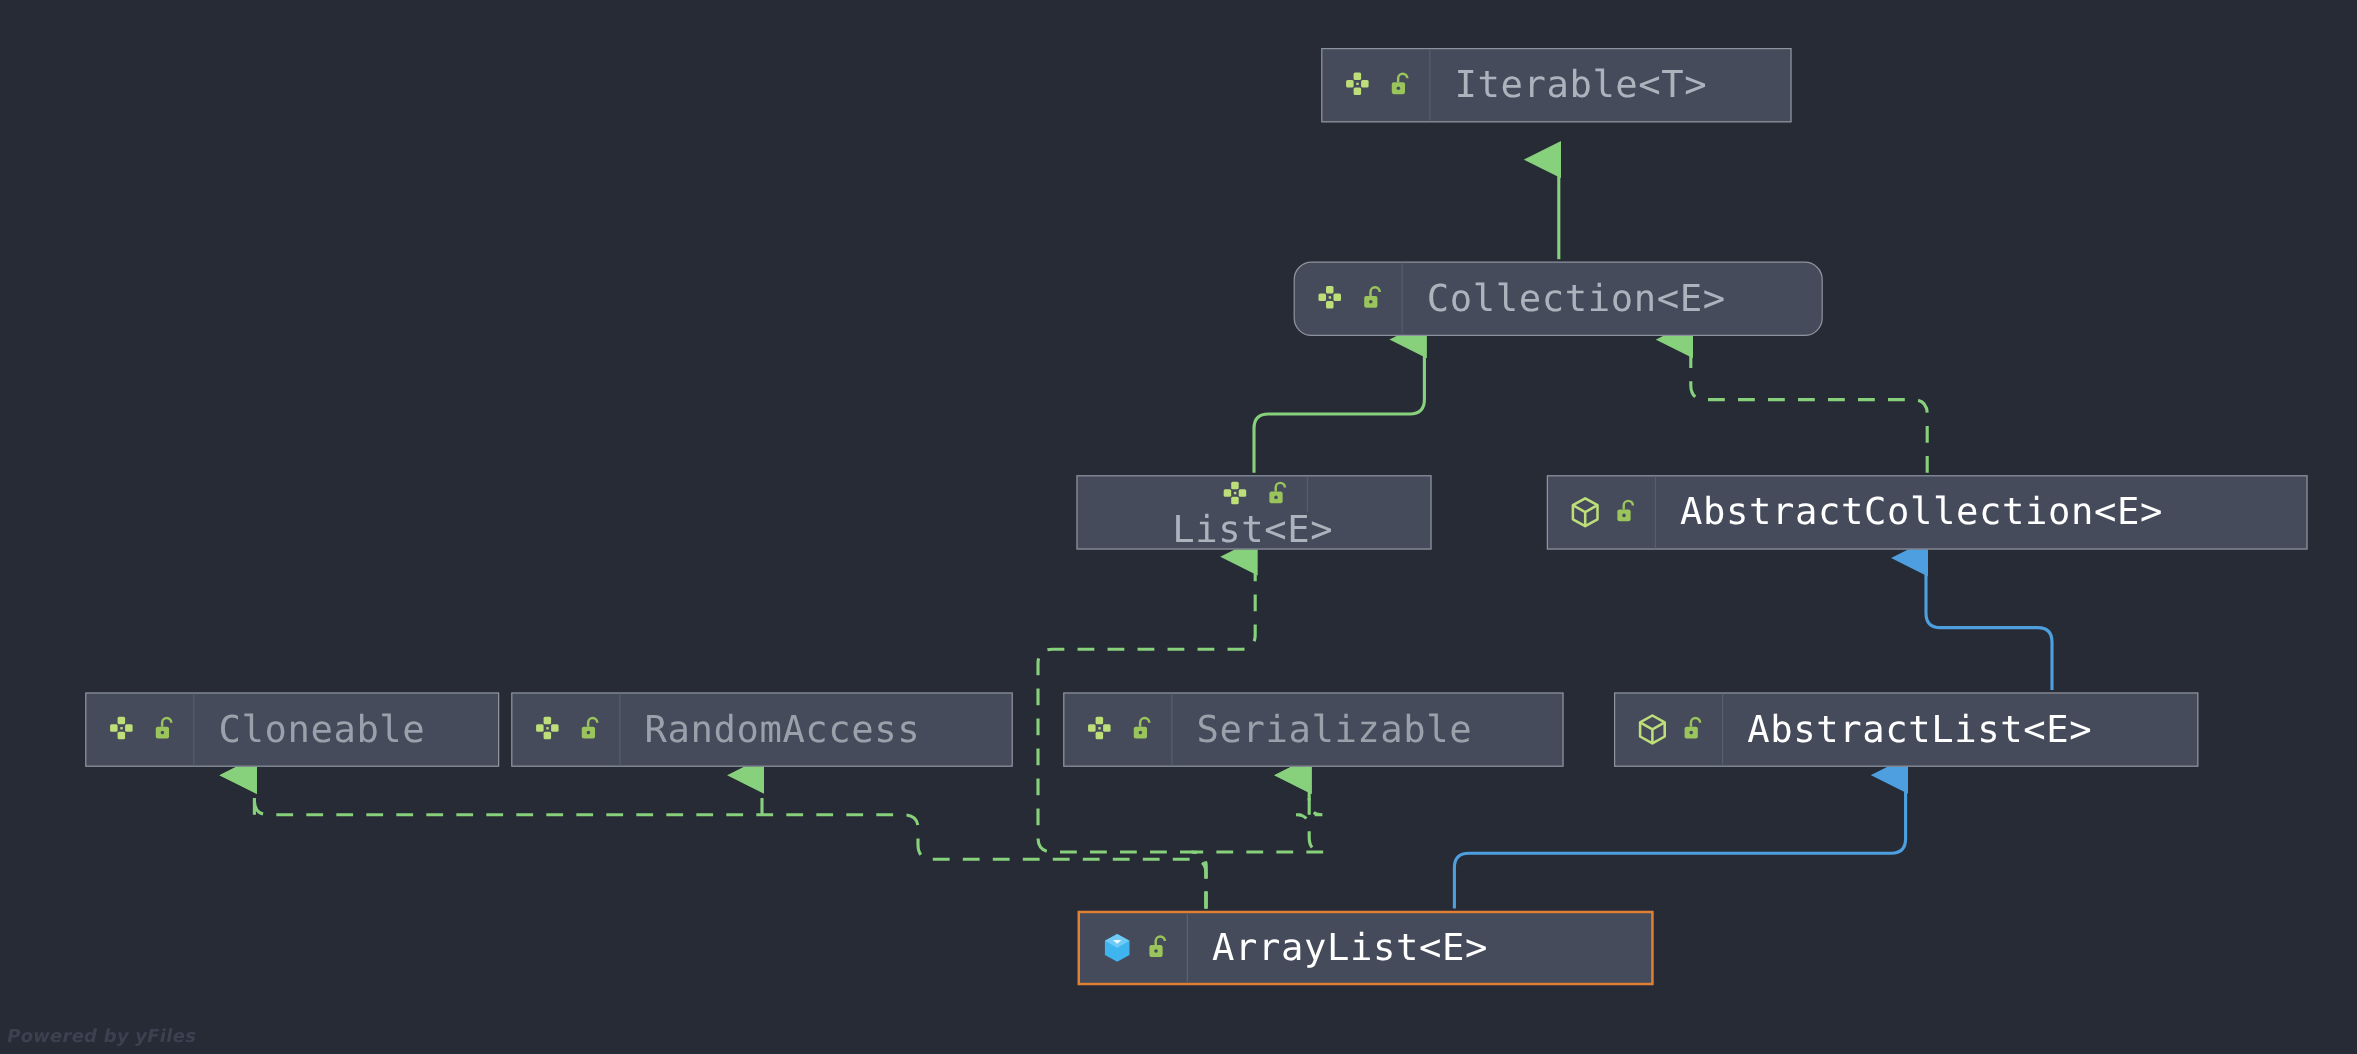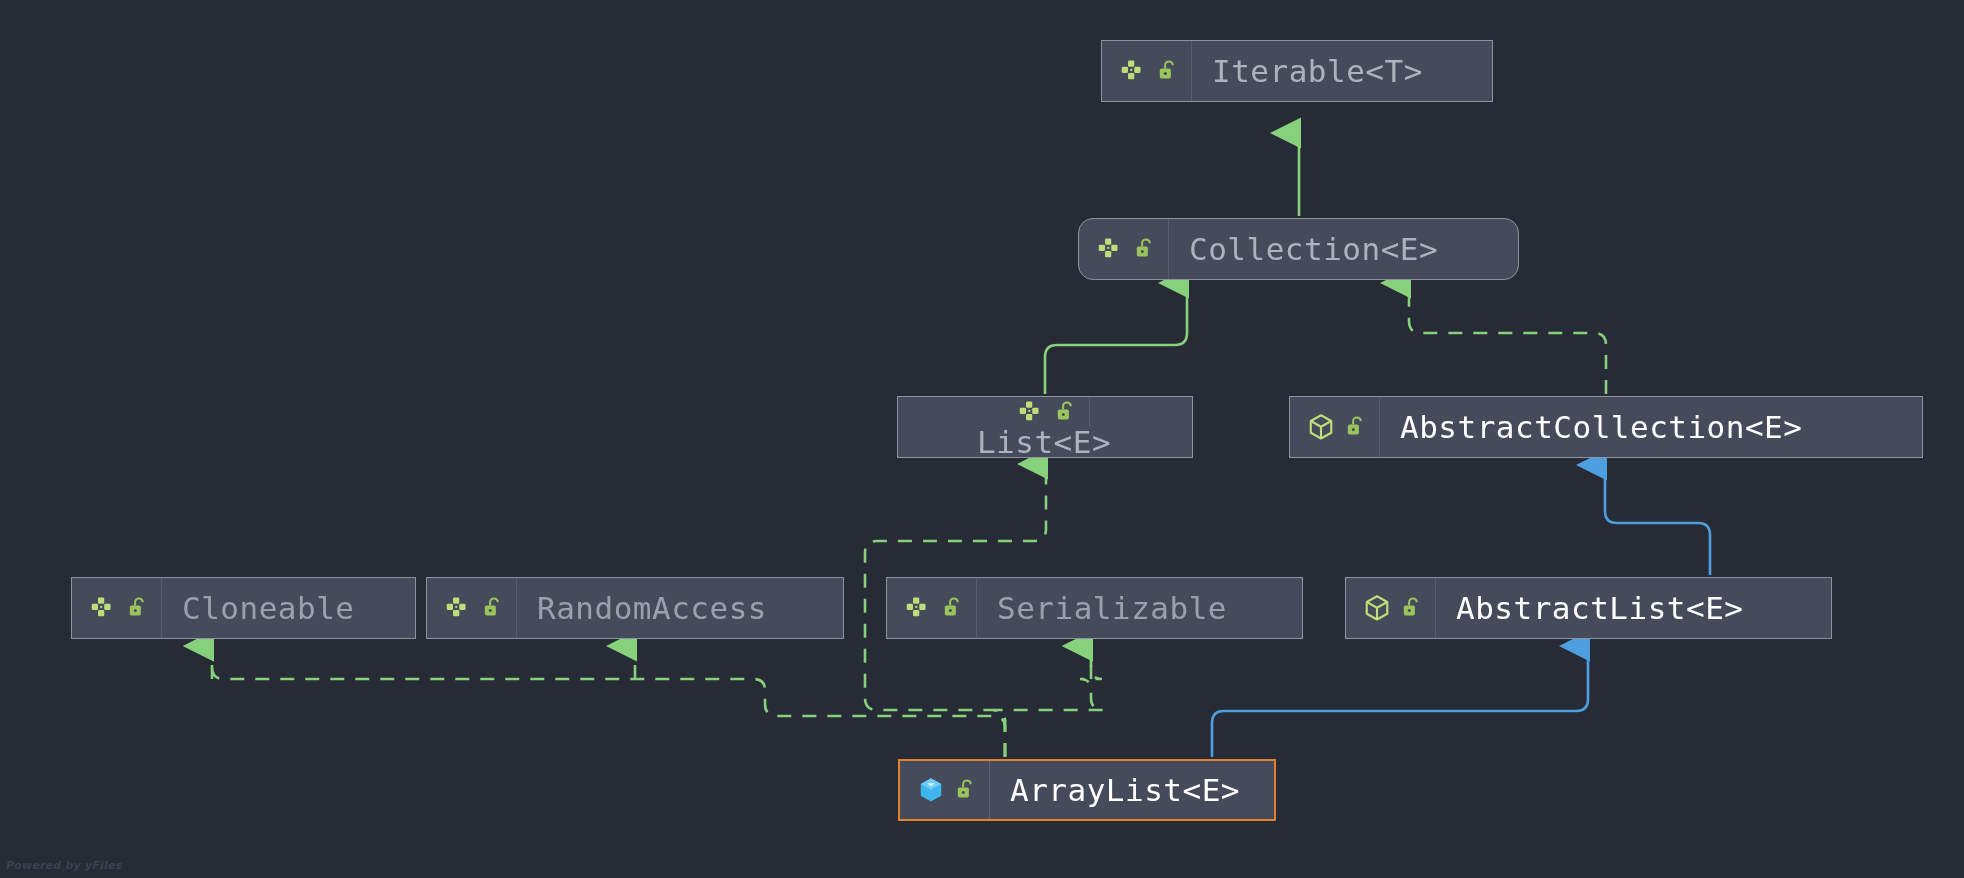--- a/index.html
+++ b/index.html
@@ -45,21 +45,21 @@
     line-height:1;
   }
   .node.bright .label{color:#ffffff;}
   .node.dim .label{color:#9ba1ab;}
 
   .ico{display:block;}
   .watermark{
     position:absolute;
     left:6px;bottom:6px;
     font-family:"DejaVu Sans","Liberation Sans",sans-serif;
-    font-size:11px;
+    font-size:15px;
     font-style:italic;
     font-weight:bold;
     color:#3b4150;
     letter-spacing:0.2px;
   }
 </style>
 </head>
 <body>
 
 <div id="canvas">
@@ -247,21 +247,21 @@
       </svg>
       <svg class="ico" width="21" height="24" viewBox="0 0 16 20">
         <path d="M6 8 V5.2 a3.2 3.2 0 0 1 6.4 0" fill="none" stroke="#9ac45c" stroke-width="1.7"></path>
         <rect x="1.6" y="8" width="9.2" height="8.2" rx="1.4" fill="#9ac45c"></rect>
         <circle cx="6.2" cy="12.1" r="1.25" fill="#454b5a"></circle>
       </svg>
     </div>
     <div class="label">AbstractList&lt;E&gt;</div>
   </div>
 
-  <div class="node selected bright" style="left:898px;top:759px;width:378px;">
+  <div class="node selected bright" style="left:898px;top:759px;width:480px;">
     <div class="icon-cell">
       <svg class="ico" width="30" height="30" viewBox="0 0 24 24">
         <path d="M12 2.6 L20.2 7.2 L20.2 16.6 L12 21.2 L3.8 16.6 L3.8 7.2 Z" fill="#3fb5f0"></path>
         <path d="M12 2.6 L20.2 7.2 L12 11.8 L3.8 7.2 Z" fill="#6fcbf5"></path>
         <path d="M9.1 6.6 L14.9 6.6 L12 9.2 Z" fill="#e9f7fe"></path>
       </svg>
       <svg class="ico" width="21" height="24" viewBox="0 0 16 20">
         <path d="M6 8 V5.2 a3.2 3.2 0 0 1 6.4 0" fill="none" stroke="#9ac45c" stroke-width="1.7"></path>
         <rect x="1.6" y="8" width="9.2" height="8.2" rx="1.4" fill="#9ac45c"></rect>
         <circle cx="6.2" cy="12.1" r="1.25" fill="#454b5a"></circle>

